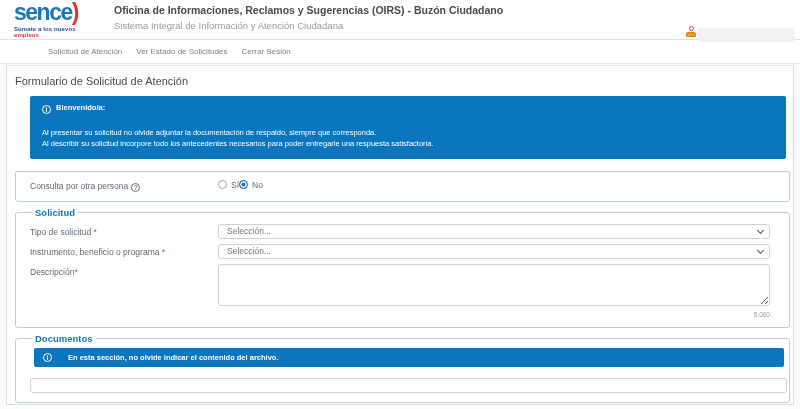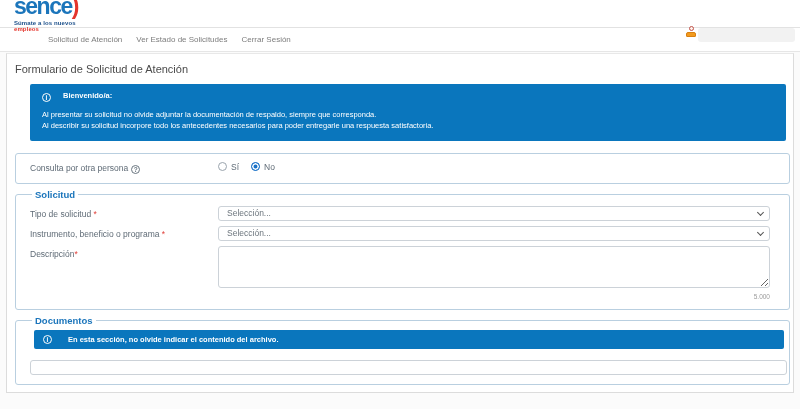--- a/index.html
+++ b/index.html
@@ -1,20 +1,20 @@
 <!DOCTYPE html>
 <html><head>
 <meta charset="utf-8">
 <style>
   * { box-sizing: border-box; margin: 0; padding: 0; }
   html,body { width:800px; height:409px; overflow:hidden; }
   body { font-family:"Liberation Sans", sans-serif; background:#fbfbfb; }
 
   
-  .header { height:28px; background:#fff; display:flex; align-items:center; position:relative; border-bottom:1px solid #e2e2e2; }
+  .header { height:40px; background:#fff; display:flex; align-items:center; position:relative; border-bottom:1px solid #e2e2e2; }
   .logo { margin-left:14px; width:86px; line-height:1; }
   .brand { font-size:23px; font-weight:bold; color:#1b75bb; letter-spacing:-1.5px; }
   .brand .red { color:#e4352c; }
   .tagline { font-size:6px; font-weight:bold; color:#1b4f8a; margin-top:2px; letter-spacing:0.1px; }
   .tagline .red { color:#e4352c; }
   .head-text { margin-left:14px; padding-bottom:4px; }
   .head-title { font-size:10.5px; font-weight:bold; color:#4a4a4a; }
   .head-sub { font-size:9.5px; color:#9a9a9a; margin-top:4px; }
   .user-pill { position:absolute; right:5px; top:28px; width:97px; height:14px; background:#f2f2f2; border-radius:3px; }
   .user-icon { position:absolute; right:104px; top:26px; width:10px; height:13px; }
@@ -23,33 +23,33 @@
 
   
   .navbar { height:24px; background:#fff; border-bottom:1px solid #e6e6e6; display:flex; align-items:center; padding-left:48px; gap:14px; }
   .nav-link { font-size:8px; color:#7d7d7d; cursor:pointer; white-space:nowrap; }
 
   
   .card { margin:1px 6px 0 6px; background:#fff; border:1px solid #dcdcdc; border-top:1px solid #e8e8e8; height:340px; padding-top:9px; }
   .page-title { font-size:11px; color:#4a4a4a; margin-left:8px; }
 
   .welcome { margin:9px 7px 12px 23px; background:#0a76bd; border-radius:2px; color:#fff; padding:7px 12px 9px 12px; font-size:7.5px; line-height:1.45; }
-  .welcome .head-line { font-weight:bold; display:flex; align-items:flex-end; gap:12px; margin-bottom:8px; }
+  .welcome .head-line { font-weight:bold; display:flex; align-items:flex-end; gap:5px; margin-bottom:14px; }
   .circle-icon { display:inline-flex; width:9px; height:9px; border:1px solid #fff; border-radius:50%; font-size:6.5px; align-items:center; justify-content:center; font-weight:bold; flex:0 0 auto; }
 
   fieldset { margin:0 3px 5px 8px; border:1px solid #b9cfe0; border-radius:3px; padding:1px 0 9px 14px; }
   legend { font-size:9.5px; font-weight:bold; color:#1b75bb; padding:0 3px; margin-left:2px; }
 
   .frow { display:flex; align-items:flex-start; margin-top:5px; }
   .flabel { width:188px; flex:0 0 188px; font-size:8.5px; color:#5f6b76; padding-top:3px; }
   .req { color:#e0403a; }
   .help-icon { display:inline-flex; width:9px; height:9px; border:1px solid #6a7680; color:#6a7680; border-radius:50%; font-size:6.5px; align-items:center; justify-content:center; font-weight:bold; margin-left:3px; vertical-align:-1px; }
 
   
-  .radio-group { display:flex; align-items:center; gap:12px; padding-top:2px; }
+  .radio-group { display:flex; align-items:center; padding-top:2px; }
   .radio-opt { display:flex; align-items:center; gap:4px; font-size:8.5px; color:#5f6b76; cursor:pointer; }
   .radio-circle { width:9px; height:9px; border:1px solid #9aa4ad; border-radius:50%; background:#fff; }
   .radio-circle.checked { border-color:#1a72c8; background:#1a72c8; box-shadow:inset 0 0 0 1.5px #fff; }
 
   
   .control { flex:1; margin-right:19px; position:relative; }
   .select-box { height:15px; border:1px solid #ccd2d8; border-radius:3px; background:#fff; font-size:8.5px; color:#6c757d; line-height:13px; padding:0 18px 0 8px; cursor:pointer; }
   .chevron { position:absolute; right:7px; top:4px; width:5px; height:5px; border-right:1.3px solid #555; border-bottom:1.3px solid #555; transform:rotate(45deg); }
   textarea.desc { width:100%; height:42px; border:1px solid #ccd2d8; border-radius:3px; resize:both; font-family:"Liberation Sans",sans-serif; font-size:8.5px; padding:3px 6px; color:#333; }
   .char-count { text-align:right; font-size:6.5px; color:#9a9a9a; margin-top:1px; }
@@ -58,20 +58,24 @@
   input.text-input { width:100%; height:15px; border:1px solid #ccd2d8; border-radius:3px; font-size:8.5px; padding:0 6px; color:#333; font-family:"Liberation Sans",sans-serif; }
   .doc-control { flex:1; margin-right:2px; }
 </style>
 </head>
 <body>
 
 <div class="header">
   <div class="logo">
     <div class="brand"><span>senc</span><span>e</span><span class="red">)</span></div>
     <div class="tagline"><span>Súmate a los nuevos</span> <span class="red">empleos</span></div>
+  </div>
+  <div class="head-text">
+    <div class="head-title">Oficina de Informaciones, Reclamos y Sugerencias (OIRS) - Buzón Ciudadano</div>
+    <div class="head-sub">Sistema Integral de Información y Atención Ciudadana</div>
   </div>
   <div class="user-icon">
     <div class="head"></div>
     <div class="bodyshape"></div>
   </div>
   <div class="user-pill"></div>
 </div>
 
 <div class="navbar">
   <span class="nav-link">Solicitud de Atención</span>

